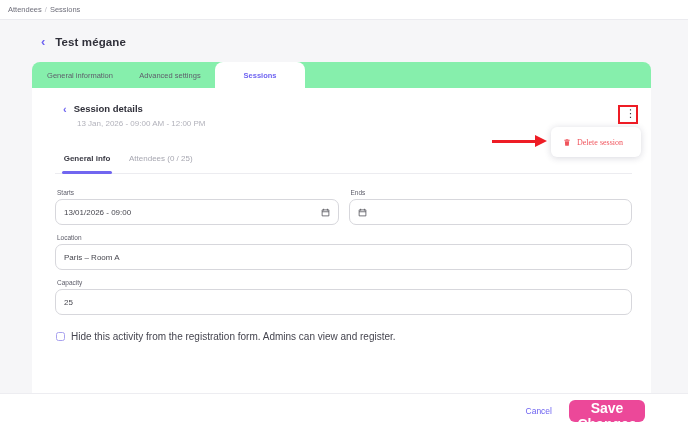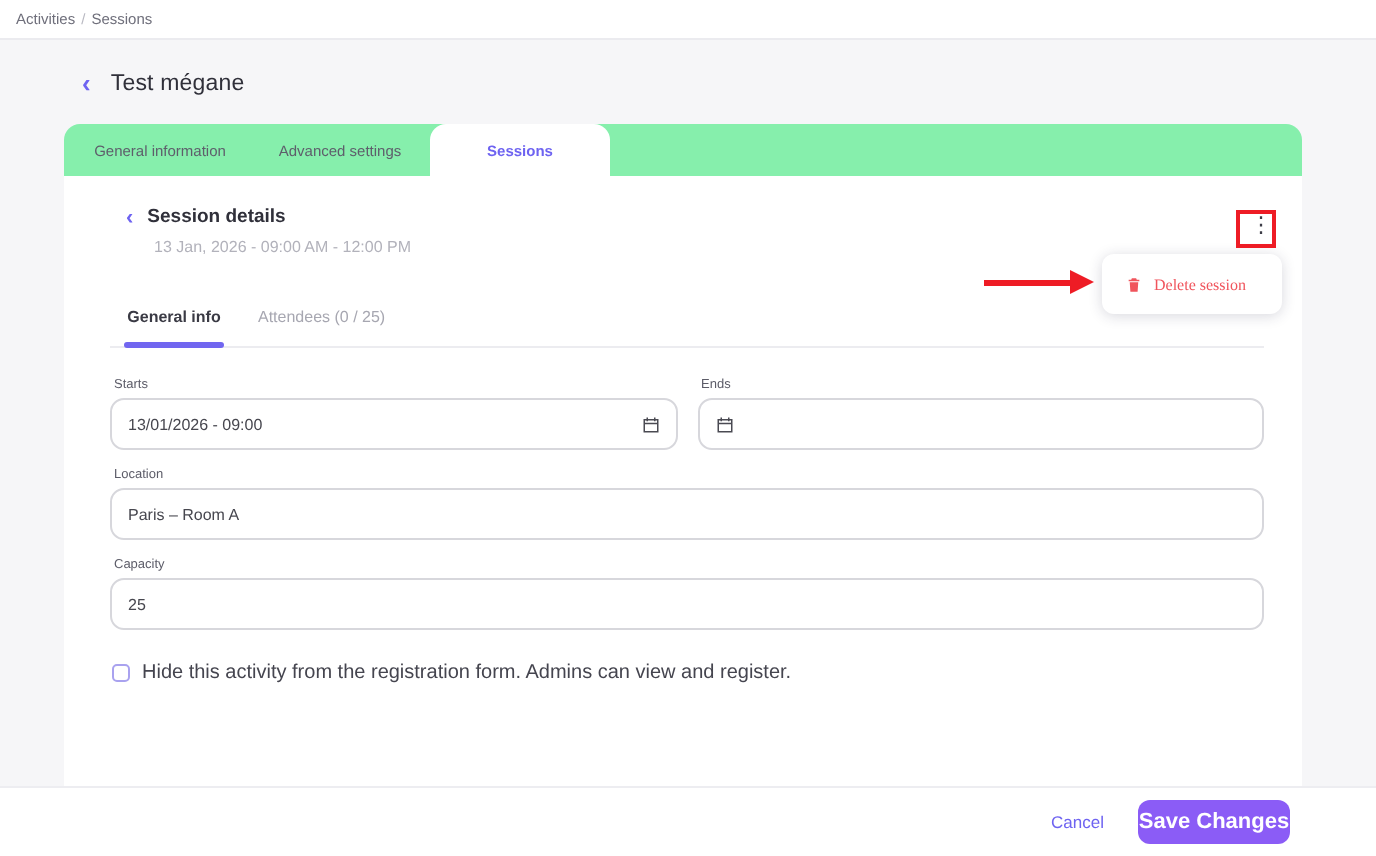--- a/index.html
+++ b/index.html
@@ -19,21 +19,21 @@
     font-size: 7.5px; color: #6f6f7b;
   }
   .topbar .sep { margin: 0 3px; color: #b9b9c2; }
   .crumb { cursor: default; }
   
   .page-head {
     position: absolute; top: 36px; left: 41px;
     display: flex; align-items: center; gap: 10px;
   }
   .chev { color: #6e63f1; font-size: 13px; line-height: 10px; font-weight: bold; }
-  .page-title { font-size: 11.5px; font-weight: normal; color: #30303a; letter-spacing: .1px; }
+  .page-title { font-size: 11.5px; font-weight: bold; color: #30303a; letter-spacing: .1px; }
   
   .card { position: absolute; left: 32px; top: 62px; width: 619px; }
   .tabstrip {
     height: 26px; background: #86efac; border-radius: 8px 8px 0 0;
     display: flex; padding-left: 3px;
   }
   .tab {
     width: 90px; display: flex; align-items: center; justify-content: center;
     font-size: 7.5px; color: #5e5e6b; cursor: pointer;
   }
@@ -93,22 +93,22 @@
   .chk-label { font-size: 10px; color: #45454f; }
   
   .footer {
     position: absolute; left: 0; right: 0; top: 393px; height: 35px;
     background: #ffffff; border-top: 1px solid #ededf1;
     display: flex; align-items: center; justify-content: flex-end;
     padding-right: 43px; gap: 17px;
   }
   .cancel-link { font-size: 8.5px; color: #6e63f1; font-weight: normal; cursor: pointer; }
   .save-btn {
-    background: #8b5cf6; color: #fff; border: none; border-radius: 6px;
-    font-size: 11px; font-weight: bold; width: 76px; height: 22px; cursor: pointer;
+    background: #ec4899; color: #fff; border: none; border-radius: 6px;
+    font-size: 14px; font-weight: bold; width: 76px; height: 22px; cursor: pointer;
     font-family: "Liberation Sans", sans-serif;
   }
   
   .menu-pop {
     position: absolute; left: 551px; top: 127px; width: 90px; height: 30px;
     background: #fff; border-radius: 6px;
     box-shadow: 0 1px 7px rgba(40,40,70,.18);
     display: flex; align-items: center; padding-left: 12px; gap: 6px;
     z-index: 4; cursor: pointer; font-family: Liberation Serif, serif;
   }
@@ -122,21 +122,21 @@
   .anno-arrow .shaft { position: absolute; left: 0; top: 5px; width: 45px; height: 2.5px; background: #ee1c25; }
   .anno-arrow .head {
     position: absolute; left: 43px; top: 0; width: 0; height: 0;
     border-left: 12px solid #ee1c25; border-top: 6px solid transparent; border-bottom: 6px solid transparent;
   }
 </style>
 </head>
 <body>
 
 <div class="topbar">
-  <span class="crumb">Activities</span>
+  <span class="crumb">Attendees</span>
   <span class="sep">/</span>
   <span class="crumb">Sessions</span>
 </div>
 
 <div class="page-head">
   <span class="chev">‹</span>
   <span class="page-title">Test mégane</span>
 </div>
 
 <div class="card">

